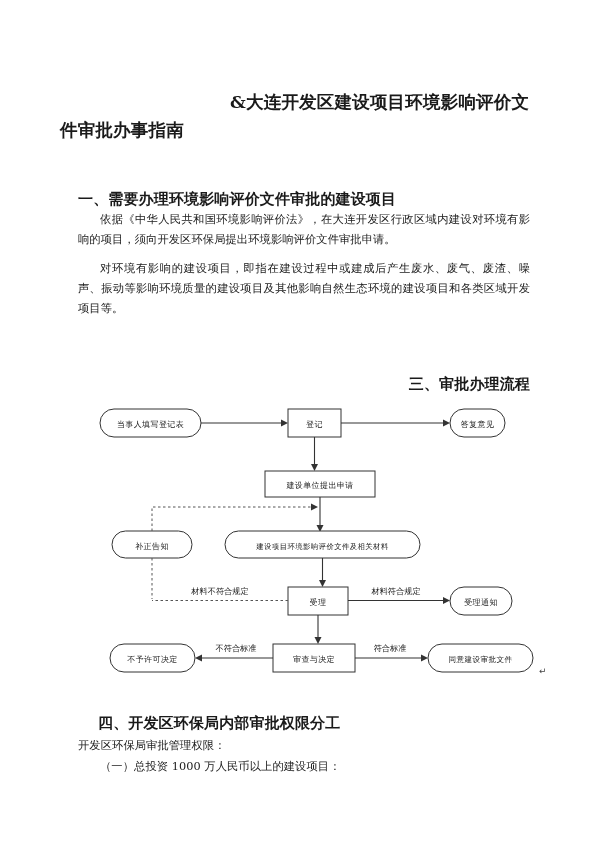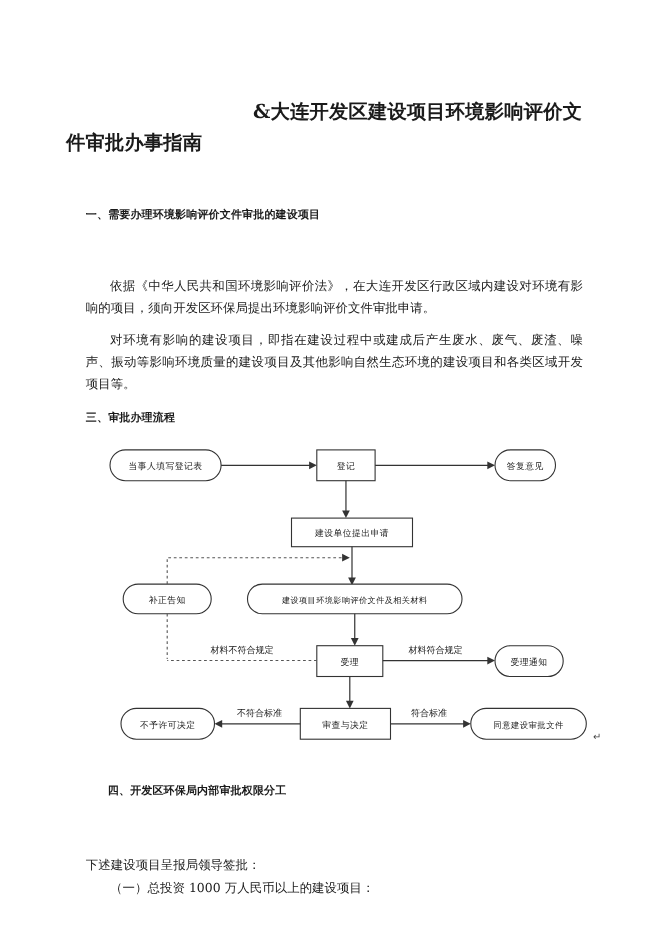--- a/index.html
+++ b/index.html
@@ -36,32 +36,31 @@
     font-family: "DejaVu Serif", "Liberation Serif", serif;
   }
 
   
   .section {
     position: absolute;
     left: 78px;
     width: 452px;
   }
   .heading {
-    font-size: 10px;
+    font-size: 15px;
     font-weight: bold;
     line-height: 1.5;
     letter-spacing: 0.15px;
   }
   .para {
     font-size: 11.3px;
     line-height: 1.78;
     text-align: justify;
     text-indent: 22px;
     letter-spacing: 0.05px;
-    margin-top: 41px;
   }
   .para.noindent { text-indent: 0; }
 
   
   .flowchart {
     position: absolute;
     left: 0;
     top: 0;
     width: 600px;
     height: 850px;
@@ -117,21 +116,21 @@
     <div class="heading">一、需要办理环境影响评价文件审批的建设项目</div>
   </div>
   <div class="section" style="top:210px;">
     <div class="para">依据《中华人民共和国环境影响评价法》，在大连开发区行政区域内建设对环境有影响的项目，须向开发区环保局提出环境影响评价文件审批申请。</div>
   </div>
   <div class="section" style="top:259px;">
     <div class="para">对环境有影响的建设项目，即指在建设过程中或建成后产生废水、废气、废渣、噪声、振动等影响环境质量的建设项目及其他影响自然生态环境的建设项目和各类区域开发项目等。</div>
   </div>
 
 
-  <div class="section" style="top:373px;">
+  <div class="section" style="top:373px;text-align:right;">
     <div class="heading">三、审批办理流程</div>
   </div>
 
   <svg class="flowchart" viewBox="0 0 600 850">
 
     <rect class="fc-node-round" x="100" y="409" width="101" height="28" rx="14" ry="14"></rect>
     <text class="fc-label" x="150.5" y="426.5" text-anchor="middle">当事人填写登记表</text>
 
     <rect class="fc-node-rect" x="288" y="409" width="53" height="28"></rect>
     <text class="fc-label" x="314.5" y="426.5" text-anchor="middle">登记</text>
@@ -201,19 +200,19 @@
     <polygon fill="#333333" points="428,658 421,654.5 421,661.5"></polygon>
     <text class="fc-edge-label" x="390" y="651" text-anchor="middle">符合标准</text>
   </svg>
 
   <div class="tail-mark" style="left:539px; top:666px;">↵</div>
 
   <div class="section" style="top:712px;margin-left:20px;">
     <div class="heading">四、开发区环保局内部审批权限分工</div>
   </div>
   <div class="section" style="top:736px;">
-    <div class="para noindent">下述建设项目呈报局领导签批：</div>
+    <div class="para noindent">开发区环保局审批管理权限：</div>
   </div>
   <div class="section" style="top:757px;">
     <div class="para">（一）总投资 1000 万人民币以上的建设项目：</div>
   </div>
 
 </div>
 
 </body></html>

